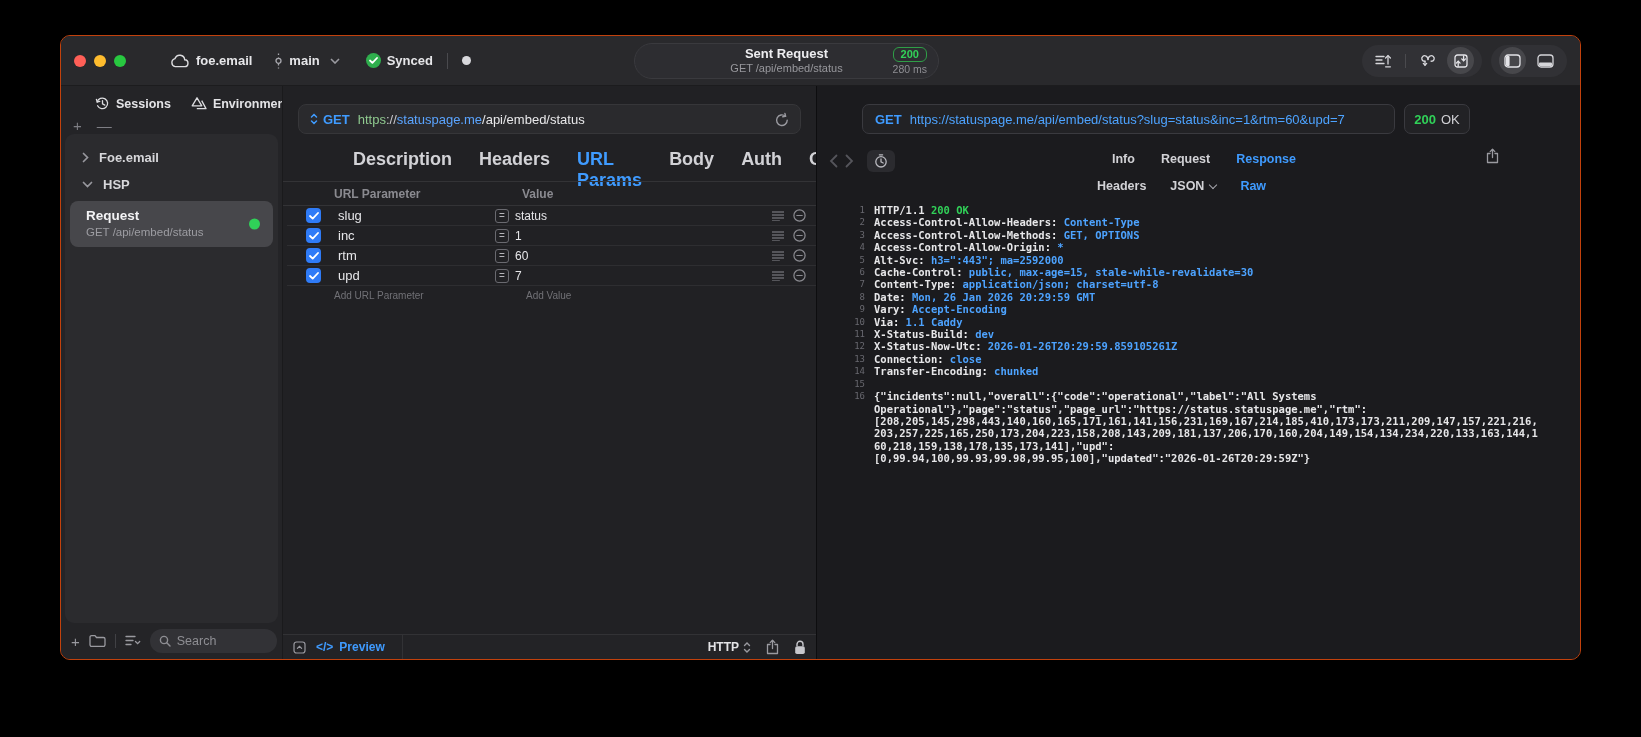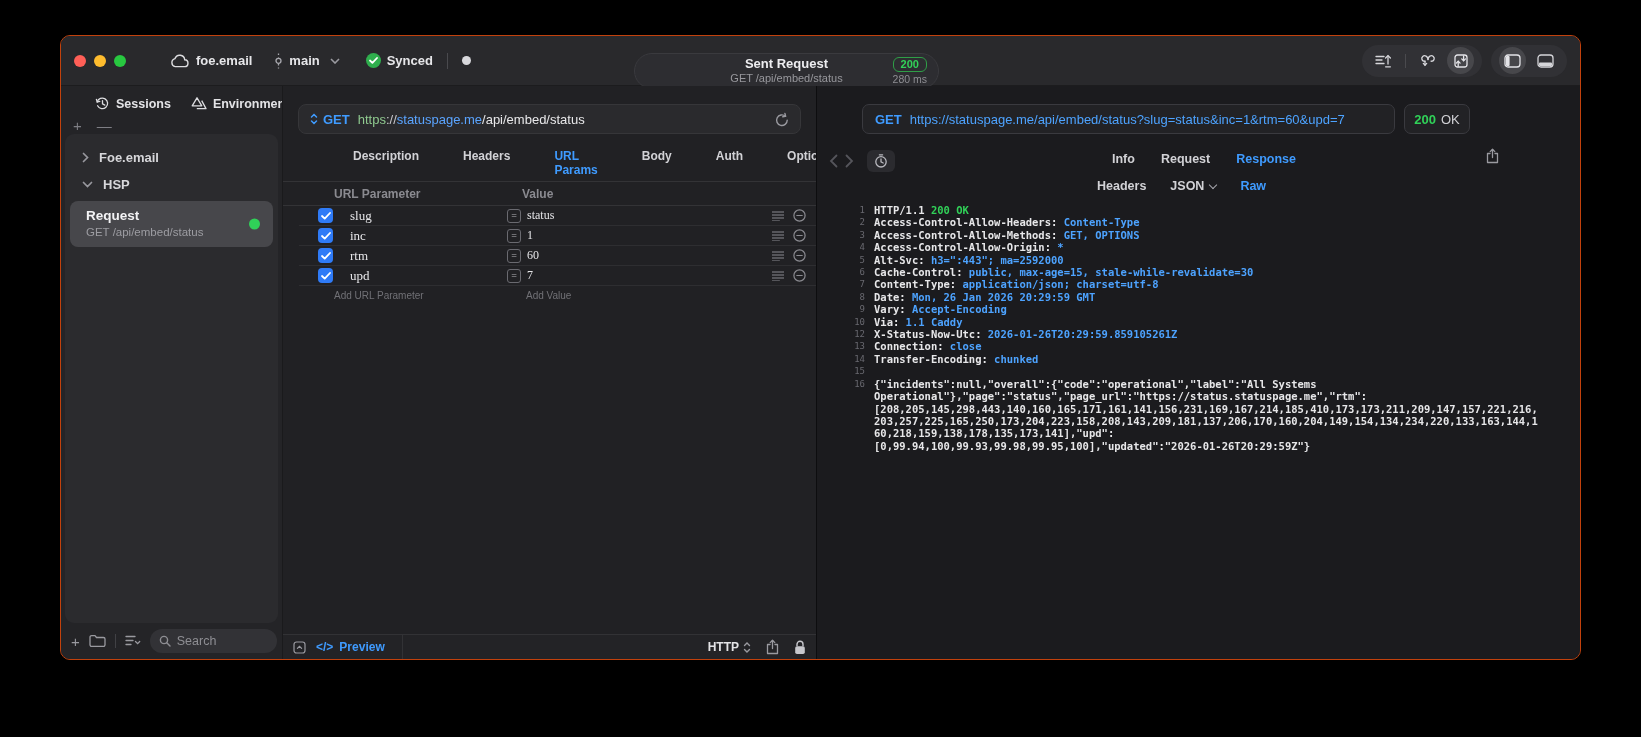--- a/index.html
+++ b/index.html
@@ -8,21 +8,21 @@
   
   .titlebar{height:50px;background:#29292c;position:relative;display:flex;align-items:center;border-bottom:1px solid #1c1c1e;}
   .traffic{display:flex;gap:8px;margin-left:13px;}
   .traffic span{width:12px;height:12px;border-radius:50%;}
   .t-red{background:#ff5f57;} .t-yel{background:#febc2e;} .t-grn{background:#28c840;}
   .tb-left{display:flex;align-items:center;margin-left:44px;color:#e6e6e9;font-size:13px;font-weight:700;}
   .tb-left .gap{margin-left:22px;display:flex;align-items:center;gap:6px;}
   .sync-check{width:15px;height:15px;border-radius:50%;background:#2fae4d;display:flex;align-items:center;justify-content:center;}
   .tb-div{width:1px;height:16px;background:#4a4a4e;margin:0 14px;}
   .status-dot{width:9px;height:9px;border-radius:50%;background:#d8d8dc;}
-  .pill{position:absolute;left:573px;top:7px;width:305px;height:36px;background:#2d2d31;border:1px solid #3a3a3e;border-radius:18px;margin-top:10px;}
+  .pill{position:absolute;left:573px;top:7px;width:305px;height:36px;background:#2d2d31;border:1px solid #3a3a3e;border-radius:18px;}
   .pill-text{position:absolute;left:0;right:0;top:2px;text-align:center;}
   .pill-title{font-size:13px;font-weight:700;color:#ededf0;}
   .pill-sub{font-size:11px;color:#98989d;margin-top:1px;}
   .pill-right{position:absolute;right:11px;top:3px;display:flex;flex-direction:column;align-items:center;}
   .code-badge{border:1.5px solid #2f9e47;color:#32d158;font-size:11px;font-weight:700;border-radius:6px;padding:0 7px;height:15px;line-height:13px;}
   .dur{font-size:10.5px;color:#8e8e93;margin-top:1px;}
   .tb-right{margin-left:auto;display:flex;gap:9px;margin-right:13px;}
   .icon-group{height:32px;background:#313135;border-radius:16px;display:flex;align-items:center;padding:0 8px;gap:6px;}
   .ig-div{width:1px;height:14px;background:#4a4a4e;margin:0 2px;}
   .icon-btn{width:27px;height:27px;display:flex;align-items:center;justify-content:center;border-radius:50%;}
@@ -44,25 +44,25 @@
   .req-dot{position:absolute;right:13px;top:50%;transform:translateY(-50%);width:11px;height:11px;border-radius:50%;background:#30d158;}
   .sb-bottom{position:absolute;left:10px;right:5px;bottom:6px;display:flex;align-items:center;gap:9px;color:#9a9aa0;}
   .sb-plus{font-size:15px;color:#9a9aa0;}
   .sbb-div{width:1px;height:14px;background:#414145;}
   .search{flex:1;height:23px;background:#323236;border-radius:12px;display:flex;align-items:center;padding:12px 9px;gap:6px;color:#8e8e93;font-size:12.5px;}
   
   .urlbar{position:absolute;left:15px;right:15px;top:18px;height:30px;background:#2a2a2d;border:1px solid #363639;border-radius:8px;display:flex;align-items:center;padding:0 11px;font-size:13px;}
   .method{color:#3f9bff;font-weight:700;margin:0 8px 0 5px;}
   .u-scheme{color:#8fc98f;} .u-sep{color:#c9c9cd;} .u-host{color:#5aa4ff;} .u-path{color:#e8e8ea;}
   .refresh{margin-left:auto;display:flex;}
-  .rtabs{position:absolute;left:70px;top:63px;display:flex;gap:44px;font-size:12px;font-weight:700;color:#d2d2d6;}
+  .rtabs{position:absolute;left:70px;top:63px;display:flex;gap:27px;font-size:18px;font-weight:700;color:#d2d2d6;}
   .rtab.active{color:#3f9bff;}
   .ptable-head{position:absolute;top:95px;left:0;right:0;height:25px;border-top:1px solid #333336;border-bottom:1px solid #333336;font-size:12px;color:#8a8a90;font-weight:bold;}
   .col-name{position:absolute;left:51px;top:5px;} .col-value{position:absolute;left:239px;top:5px;}
-  .prows{position:absolute;top:120px;left:16px;right:0;font-family:Liberation Serif, serif;}
+  .prows{position:absolute;top:120px;left:4px;right:0;}
   .prow{position:relative;height:20px;border-bottom:1px solid #2e2e31;display:flex;align-items:center;}
   .pcheck{margin-left:19px;width:15px;height:15px;border-radius:4px;background:#2f7bf7;display:flex;align-items:center;justify-content:center;flex:none;}
   .pname{margin-left:17px;width:157px;font-size:13px;color:#e6e6e9;}
   .eq{width:14px;height:14px;border:1px solid #6a6a70;border-radius:3px;color:#b5b5ba;font-size:10px;line-height:12px;text-align:center;margin-right:6px;flex:none;}
   .pval{font-size:12px;color:#e6e6e9;}
   .picons{position:absolute;right:10px;display:flex;gap:9px;align-items:center;}
   .add-row{position:absolute;top:200px;left:0;right:0;height:22px;font-size:10px;color:#717176;}
   .add-name{position:absolute;left:51px;top:4px;} .add-val{position:absolute;left:243px;top:4px;}
   .req-footer{position:absolute;left:0;right:0;bottom:0;height:25px;border-top:1px solid #323235;background:#232326;display:flex;align-items:center;padding:0 10px;}
   .preview{display:flex;align-items:center;gap:6px;color:#3f9bff;font-size:12px;font-weight:700;margin-left:10px;}
@@ -548,20 +548,24 @@
           </div>
           <div class="rline">
             <span class="ln">9</span>
             <span class="lt"><span class="seg-key">Vary:</span><span class="seg-val"> Accept-Encoding</span></span>
           </div>
           <div class="rline">
             <span class="ln">10</span>
             <span class="lt"><span class="seg-key">Via:</span><span class="seg-val"> 1.1 Caddy</span></span>
           </div>
           <div class="rline">
+            <span class="ln">11</span>
+            <span class="lt"><span class="seg-key">X-Status-Build:</span><span class="seg-val"> dev</span></span>
+          </div>
+          <div class="rline">
             <span class="ln">12</span>
             <span class="lt"><span class="seg-key">X-Status-Now-Utc:</span><span class="seg-val"> 2026-01-26T20:29:59.859105261Z</span></span>
           </div>
           <div class="rline">
             <span class="ln">13</span>
             <span class="lt"><span class="seg-key">Connection:</span><span class="seg-val"> close</span></span>
           </div>
           <div class="rline">
             <span class="ln">14</span>
             <span class="lt"><span class="seg-key">Transfer-Encoding:</span><span class="seg-val"> chunked</span></span>

